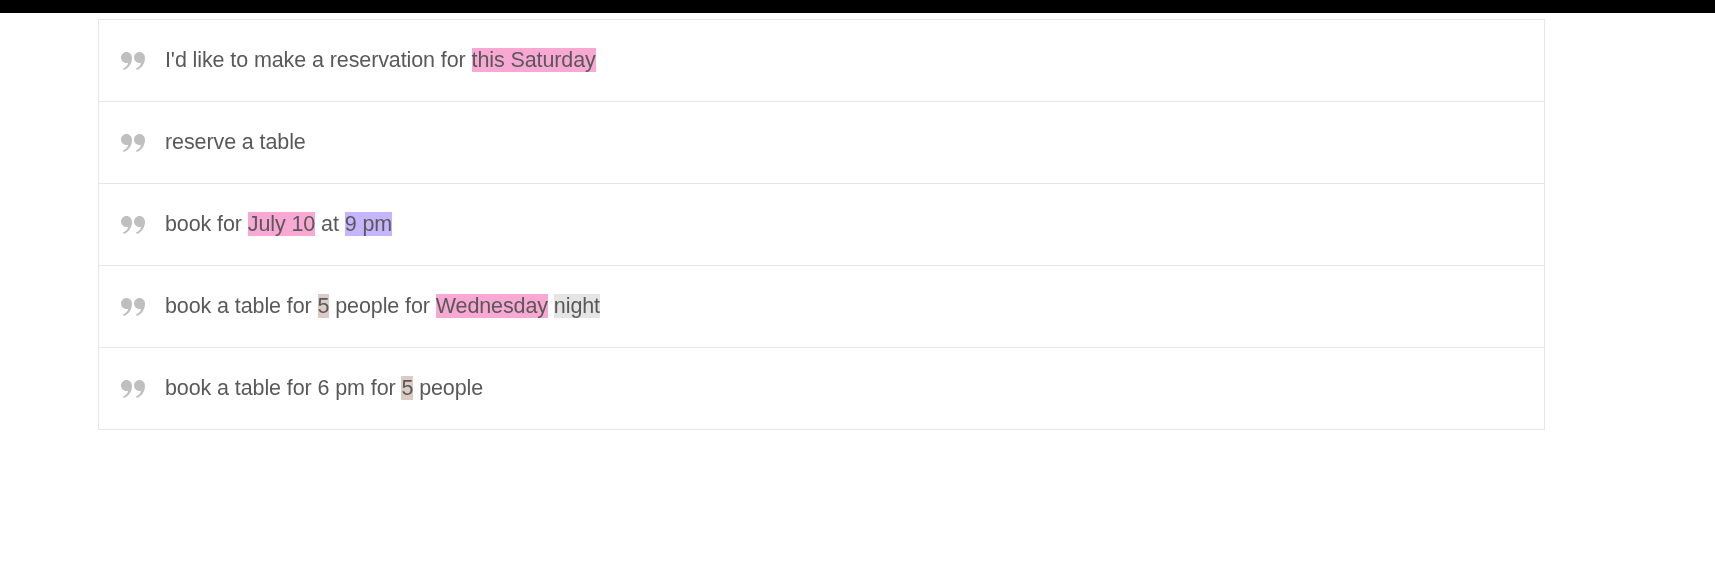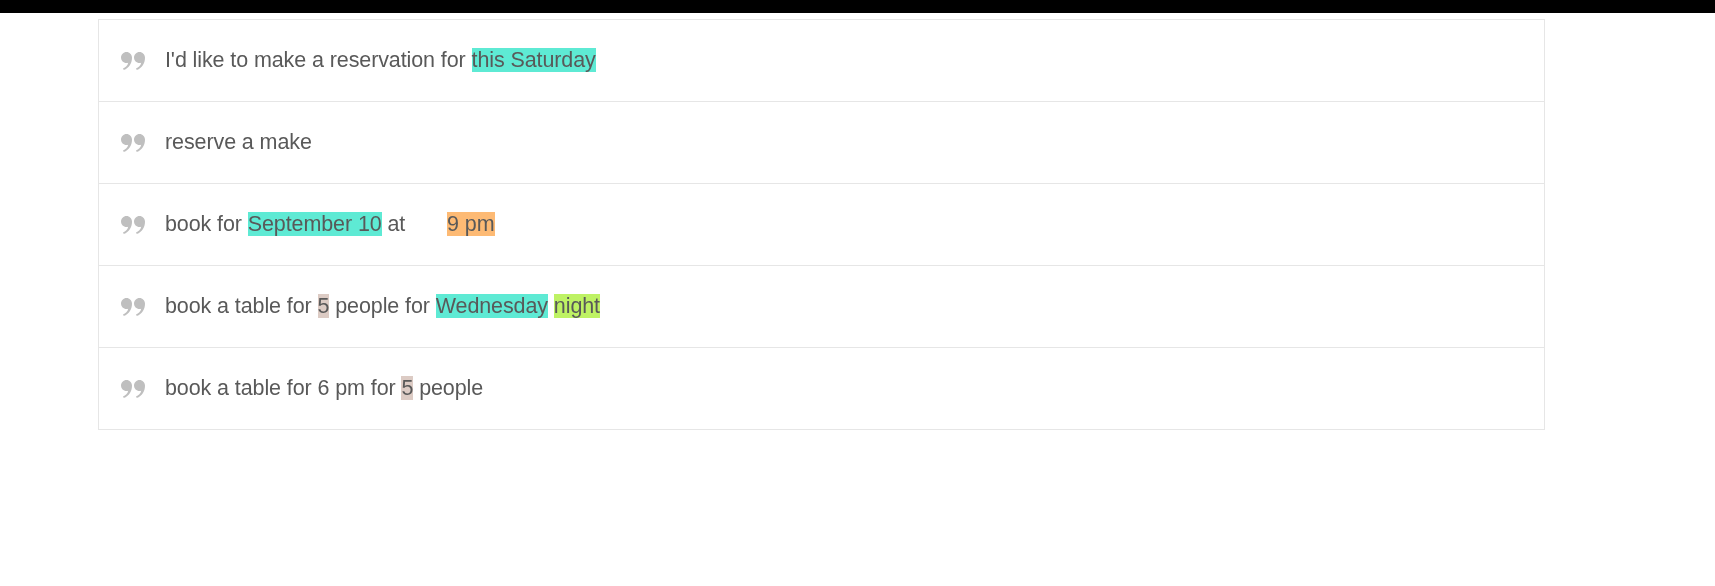--- a/index.html
+++ b/index.html
@@ -52,32 +52,31 @@
       height: 18px;
       fill: currentColor;
     }
     .phrase-text {
       font-size: 21.5px;
       letter-spacing: -0.1px;
       color: #595959;
       line-height: 1.35;
     }
     .hl-yellow {
-      background: #5eead4;
+      background: #f9a8d4;
       text-align: right;
     }
     .hl-grey {
-      background: #fdba74;
-      margin-left: 36px;
+      background: #c4b5fd;
     }
     .hl-tan {
       background: #dccbc4;
     }
     .hl-orange {
-      background: #bef264;
+      background: #e5e5e5;
     }
   </style>
 </head>
 <body>
 
 <div class="topbar"></div>
 
 <div class="container">
   <div class="phrase-list" id="phrase-list">
 
@@ -88,29 +87,29 @@
           </svg>
         </span>
         <span class="phrase-text">I'd like to make a reservation for <span class="hl-yellow">this Saturday</span></span>
       </div>
       <div class="phrase-row">
         <span class="quote-icon">
           <svg viewBox="0 0 24 18">
             <path d="M5.5 0C2.5 0 0 2.5 0 5.5 0 8.5 2.5 11 5.5 11c.6 0 1.2-.1 1.7-.3C6.6 13.4 4.6 15.5 2 16.5l.8 1.5C8 16 11 11.5 11 5.5 11 2.5 8.5 0 5.5 0zM18.5 0C15.5 0 13 2.5 13 5.5 13 8.5 15.5 11 18.5 11c.6 0 1.2-.1 1.7-.3-.6 2.7-2.6 4.8-5.2 5.8l.8 1.5C21 16 24 11.5 24 5.5 24 2.5 21.5 0 18.5 0z"></path>
           </svg>
         </span>
-        <span class="phrase-text">reserve a make</span>
+        <span class="phrase-text">reserve a table</span>
       </div>
       <div class="phrase-row">
         <span class="quote-icon">
           <svg viewBox="0 0 24 18">
             <path d="M5.5 0C2.5 0 0 2.5 0 5.5 0 8.5 2.5 11 5.5 11c.6 0 1.2-.1 1.7-.3C6.6 13.4 4.6 15.5 2 16.5l.8 1.5C8 16 11 11.5 11 5.5 11 2.5 8.5 0 5.5 0zM18.5 0C15.5 0 13 2.5 13 5.5 13 8.5 15.5 11 18.5 11c.6 0 1.2-.1 1.7-.3-.6 2.7-2.6 4.8-5.2 5.8l.8 1.5C21 16 24 11.5 24 5.5 24 2.5 21.5 0 18.5 0z"></path>
           </svg>
         </span>
-        <span class="phrase-text">book for <span class="hl-yellow">September 10</span> at <span class="hl-grey">9 pm</span></span>
+        <span class="phrase-text">book for <span class="hl-yellow">July 10</span> at <span class="hl-grey">9 pm</span></span>
       </div>
       <div class="phrase-row">
         <span class="quote-icon">
           <svg viewBox="0 0 24 18">
             <path d="M5.5 0C2.5 0 0 2.5 0 5.5 0 8.5 2.5 11 5.5 11c.6 0 1.2-.1 1.7-.3C6.6 13.4 4.6 15.5 2 16.5l.8 1.5C8 16 11 11.5 11 5.5 11 2.5 8.5 0 5.5 0zM18.5 0C15.5 0 13 2.5 13 5.5 13 8.5 15.5 11 18.5 11c.6 0 1.2-.1 1.7-.3-.6 2.7-2.6 4.8-5.2 5.8l.8 1.5C21 16 24 11.5 24 5.5 24 2.5 21.5 0 18.5 0z"></path>
           </svg>
         </span>
         <span class="phrase-text">book a table for <span class="hl-tan">5</span> people for <span class="hl-yellow">Wednesday</span> <span class="hl-orange">night</span></span>
       </div>
       <div class="phrase-row">

